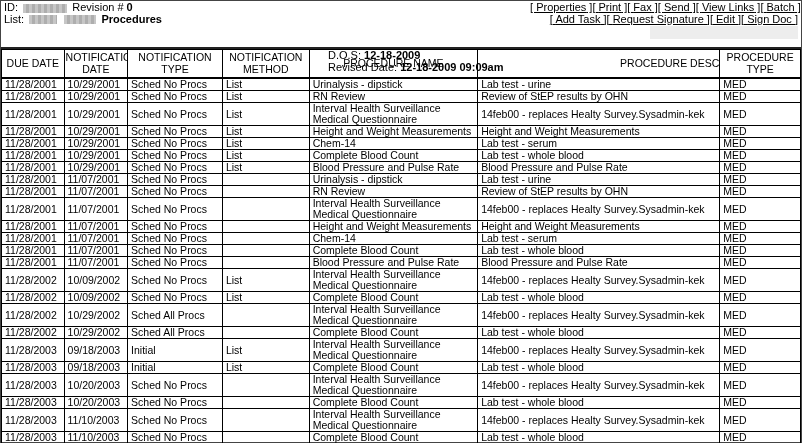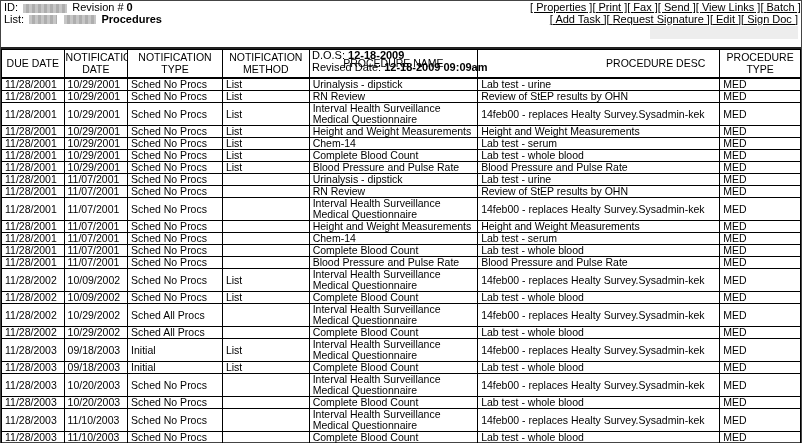--- a/index.html
+++ b/index.html
@@ -6,39 +6,39 @@
   body{
     width:802px;height:443px;overflow:hidden;
     font-family:"Liberation Sans","DejaVu Sans",sans-serif;
     color:#000;font-size:11px;
   }
   .page{width:800px;height:441px;border:1px solid #444;}
   
   .doc-header{
     display:flex;align-items:flex-start;
     border-bottom:2px solid #222;
-    padding:1px 3px 2px 3px;height:43px;box-sizing:content-box;
+    padding:1px 3px 2px 3px;height:43px;box-sizing:content-box;gap:16px;
   }
   .doc-header .line{line-height:11.5px;white-space:nowrap;}
   .hdr-left{width:308px;}
   .hdr-mid{flex:1;margin-top:48px;}
   .hdr-right{width:268px;text-align:right;text-decoration:underline;}
   .b{font-weight:bold;}
   .redact{display:inline-block;height:9px;background:#b9b9b9;vertical-align:middle;margin:0 2px;
     background-image:repeating-linear-gradient(90deg,#c6c6c6 0 3px,#aeaeae 3px 6px);}
   .redact-strip{display:inline-block;width:148px;height:13px;background:#ededed;margin-top:1px;}
   .lnk{text-decoration:underline;cursor:pointer;color:#000;}
   
   table{border-collapse:collapse;width:100%;table-layout:fixed;}
   th,td{border:1px solid #000;overflow:hidden;}
   th{
     font-size:10.5px;font-weight:normal;text-align:center;
     line-height:11.5px;padding:2px 1px;border-bottom-width:2px;
   }
-  th.col-desc{text-align:right;padding-right:14px;}
+  th.col-desc{text-align:right;padding-right:0;}
   td{
     font-size:10.5px;line-height:11px;padding:0 3px;vertical-align:middle;
     white-space:normal;
   }
   td.nowrap{white-space:nowrap;}
 </style>
 </head>
 <body>
 
 <div class="page">

